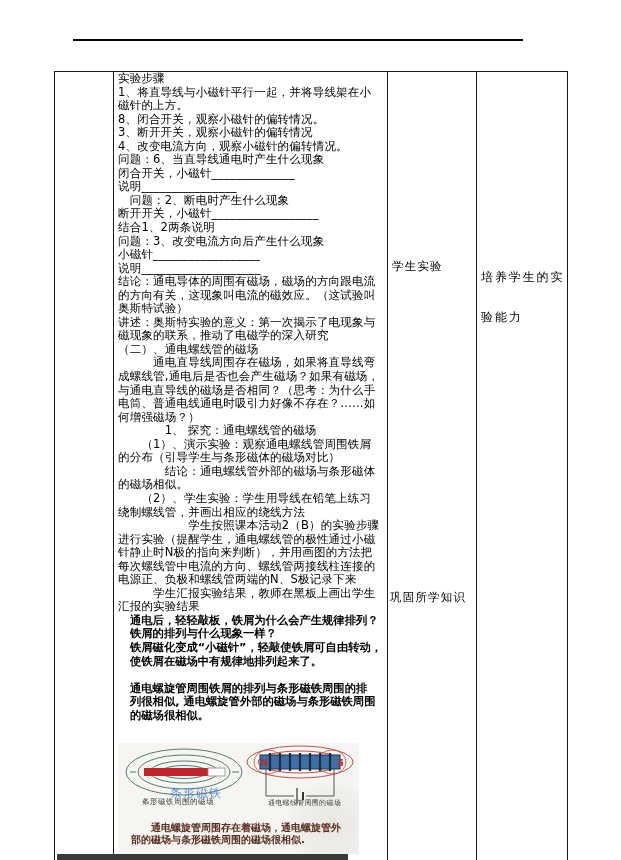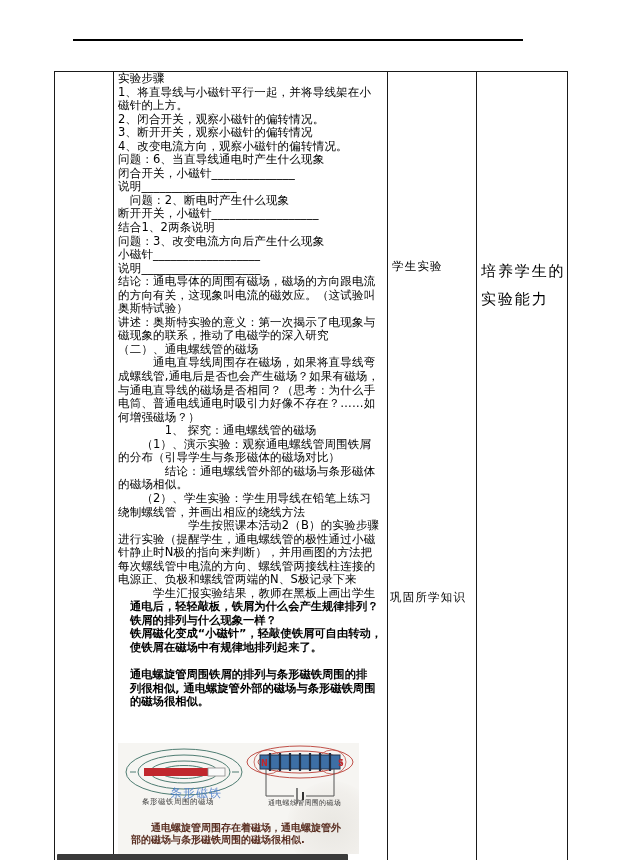--- a/index.html
+++ b/index.html
@@ -21,21 +21,21 @@
     position:absolute;left:118px;top:64px;width:266px;
     font-size:11.5px;line-height:13.55px;
   }
   .line{height:13.55px;white-space:nowrap;overflow:visible;letter-spacing:0.2px;}
   .line.bold{font-weight:700;font-size:11.3px;letter-spacing:0;margin-left:12px;}
   .note-cell{position:absolute;font-size:11.5px;letter-spacing:1.2px;white-space:nowrap;}
   .note-c3-top{left:392px;top:251px;}
   .note-c3-bottom{left:390px;top:582px;}
   .note-c4{
     position:absolute;left:481px;top:249px;width:86px;
-    font-size:15px;letter-spacing:1.9px;line-height:28px;
+    font-size:12px;letter-spacing:1.9px;line-height:40px;
   }
   .photo{
     position:absolute;left:118px;top:735px;width:241px;height:111px;
     background:#f6f5f2;overflow:hidden;
   }
   .watermark{
     position:absolute;right:-18px;top:38px;width:90px;height:90px;border-radius:50%;
     background:radial-gradient(circle,#e9e7e2 0%,#f1efeb 55%,rgba(246,245,242,0) 75%);
   }
   .fig{position:absolute;}
@@ -68,21 +68,21 @@
   <div class="tline t-v5"></div>
 
   <div class="content-lines">
 
       <div class="line">实验步骤</div>
 
       <div class="line">1、将直导线与小磁针平行一起，并将导线架在小</div>
 
       <div class="line">磁针的上方。</div>
 
-      <div class="line">2、闭合开关，观察小磁针的偏转情况。</div>
+      <div class="line">8、闭合开关，观察小磁针的偏转情况。</div>
 
       <div class="line">3、断开开关，观察小磁针的偏转情况</div>
 
       <div class="line">4、改变电流方向，观察小磁针的偏转情况。</div>
 
       <div class="line">问题：6、当直导线通电时产生什么现象</div>
 
       <div class="line">闭合开关，小磁针______________</div>
 
       <div class="line">说明________________</div>
@@ -140,20 +140,21 @@
       <div class="line">进行实验（提醒学生，通电螺线管的极性通过小磁</div>
 
       <div class="line">针静止时N极的指向来判断），并用画图的方法把</div>
 
       <div class="line">每次螺线管中电流的方向、螺线管两接线柱连接的</div>
 
       <div class="line">电源正、负极和螺线管两端的N、S极记录下来</div>
 
       <div class="line">　　　学生汇报实验结果，教师在黑板上画出学生</div>
 
+      <div class="line">汇报的实验结果</div>
 
       <div class="line bold">通电后，轻轻敲板，铁屑为什么会产生规律排列？</div>
 
       <div class="line bold">铁屑的排列与什么现象一样？</div>
 
       <div class="line bold">铁屑磁化变成“小磁针”，轻敲使铁屑可自由转动，</div>
 
       <div class="line bold">使铁屑在磁场中有规律地排列起来了。</div>
 
       <div class="line"></div>

